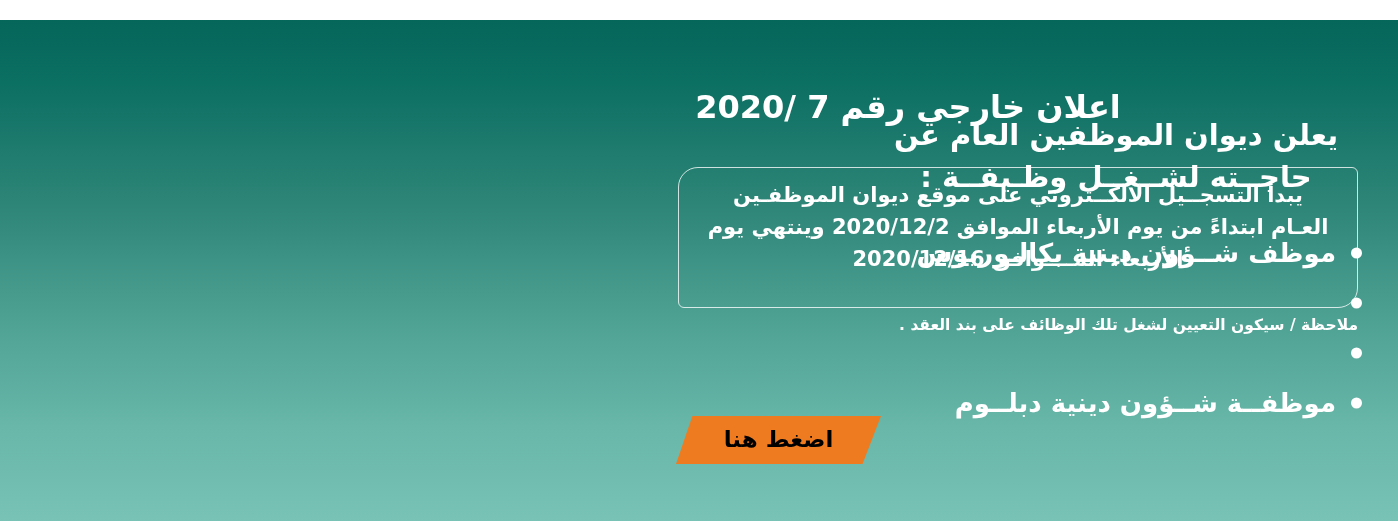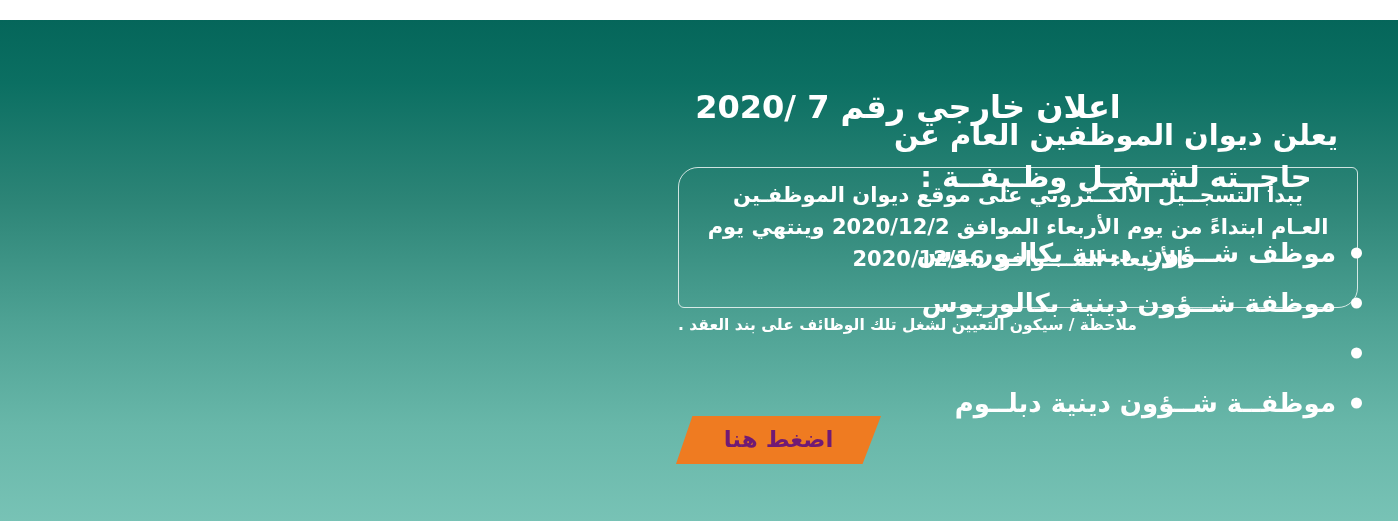--- a/index.html
+++ b/index.html
@@ -70,21 +70,21 @@
     text-align: center;
     color: #ffffff;
     font-weight: 700;
   }
 
   .note-line {
     position: absolute;
     top: 296px;
     left: 100px;
     width: 680px;
-    text-align: left;
+    text-align: right;
     font-size: 15.5px;
     font-weight: bold;
     color: #ffffff;
     direction: rtl;
     white-space: nowrap;
   }
 
   
   .btn-details {
     position: absolute;
@@ -118,21 +118,21 @@
     clip-path: polygon(8% 0, 100% 0, 91% 100%, 0% 100%);
     display: flex;
     align-items: center;
     justify-content: center;
     direction: rtl;
     cursor: pointer;
   }
   .btn-here span {
     font-size: 23px;
     font-weight: bold;
-    color: #701a75;
+    color: #000000;
     letter-spacing: 1px;
     white-space: nowrap;
     padding-bottom: 2px;
   }
 
   
   .right-col {
     position: absolute;
     top: 0;
     left: 830px;
@@ -215,21 +215,20 @@
 
     <div class="need-heading">يعلن ديوان الموظفين العام عن حاجــته لشــغــل وظـيفــة :</div>
 
     <ul class="job-list">
       <li class="job-item">
         <span class="job-bullet"></span>
         <span class="job-label">موظف شــؤون دينية بكالـوريوس</span>
       </li>
       <li class="job-item">
         <span class="job-bullet"></span>
-        <span class="job-label">موظفة شــؤون دينية بكالوريوس</span>
       </li>
       <li class="job-item">
         <span class="job-bullet"></span>
       </li>
       <li class="job-item">
         <span class="job-bullet"></span>
         <span class="job-label">موظفــة شــؤون دينية دبلــوم</span>
       </li>
     </ul>
 

